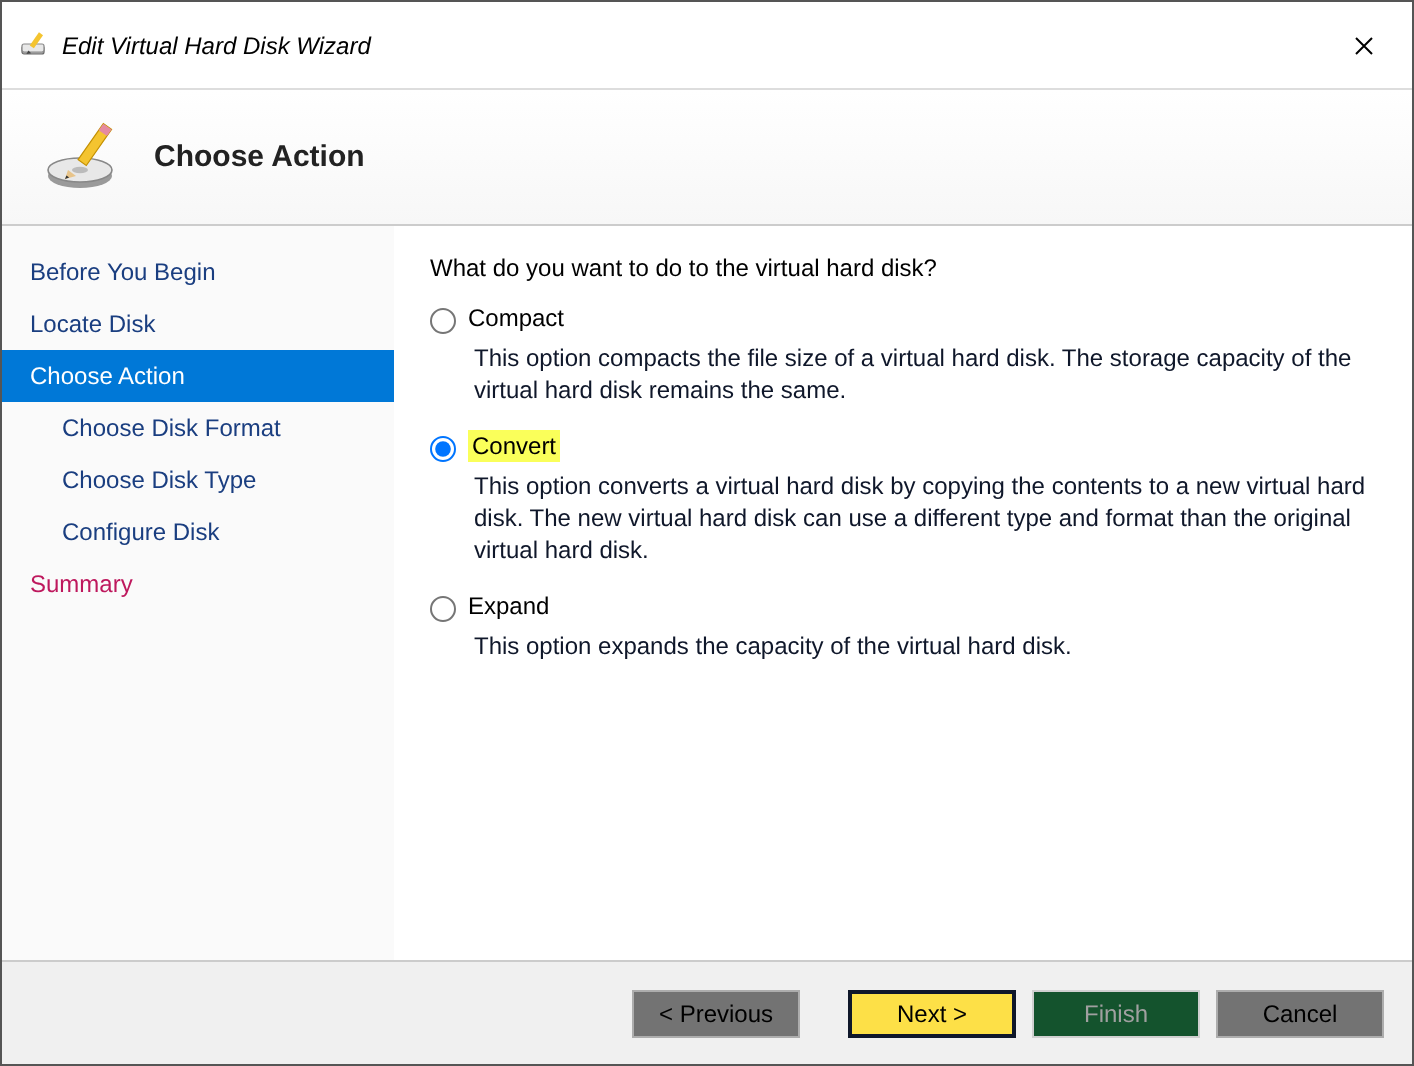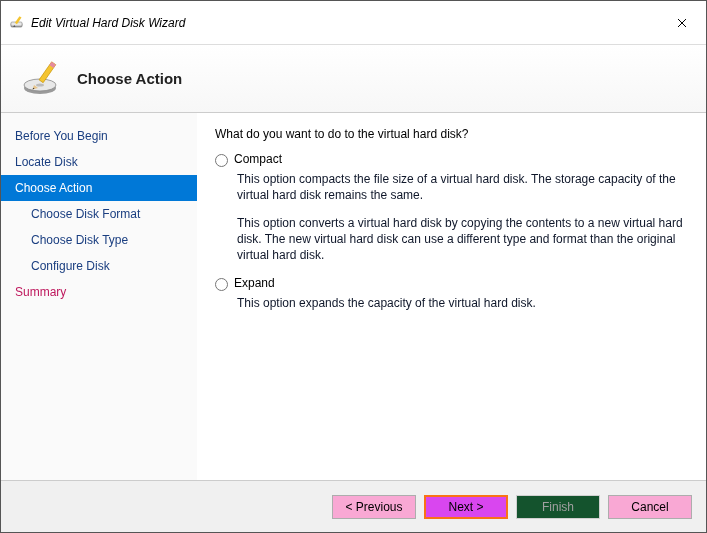--- a/index.html
+++ b/index.html
@@ -116,28 +116,29 @@
     align-items: center;
     justify-content: flex-end;
     padding: 0 14px;
     gap: 8px;
   }
   .btn {
     min-width: 84px;
     height: 24px;
     font-size: 12px;
     font-family: inherit;
-    background: #f9a8d4;
+    background: #737373;
     border: 1px solid #adadad;
     cursor: default;
     padding: 0 10px;
   }
   .btn.default {
-    border: 2px solid #f97316;
-    background: #d946ef;
+    border: 2px solid #0f172a;
+    background: #fde047;
+    margin-left: 16px;
   }
   .btn.disabled {
     color: #a0a0a0;
     background: #14532d;
     border-color: #d0d0d0;
   }
 </style>
 </head>
 <body>
 
@@ -188,20 +189,24 @@
 
     <div class="content">
       <div class="prompt">What do you want to do to the virtual hard disk?</div>
 
       <label class="option">
         <input type="radio" name="action" style="">
         <span class="option-label">Compact</span>
       </label>
       <div class="option-desc">This option compacts the file size of a virtual hard disk. The storage capacity of the virtual hard disk remains the same.</div>
 
+      <label class="option">
+        <input type="radio" name="action" checked="" style="">
+        <span class="option-label hl">Convert</span>
+      </label>
       <div class="option-desc">This option converts a virtual hard disk by copying the contents to a new virtual hard disk. The new virtual hard disk can use a different type and format than the original virtual hard disk.</div>
 
       <label class="option">
         <input type="radio" name="action" style="">
         <span class="option-label">Expand</span>
       </label>
       <div class="option-desc">This option expands the capacity of the virtual hard disk.</div>
     </div>
   </div>
 

